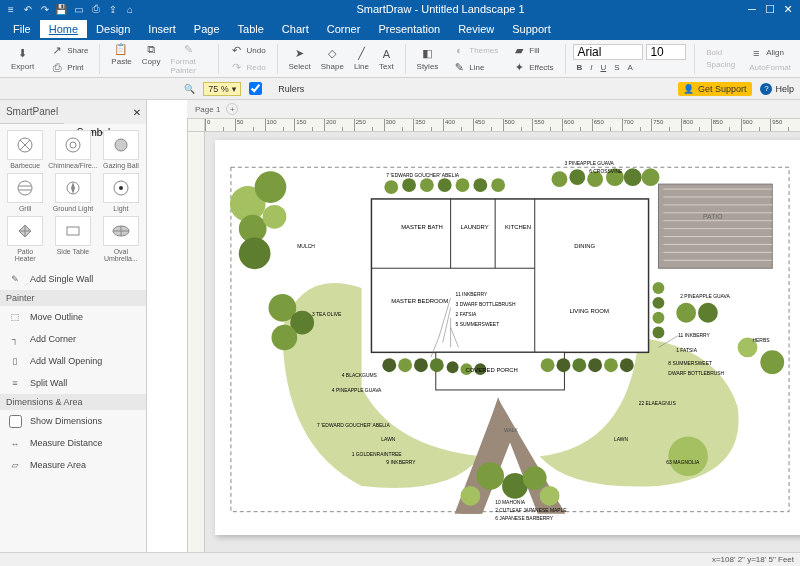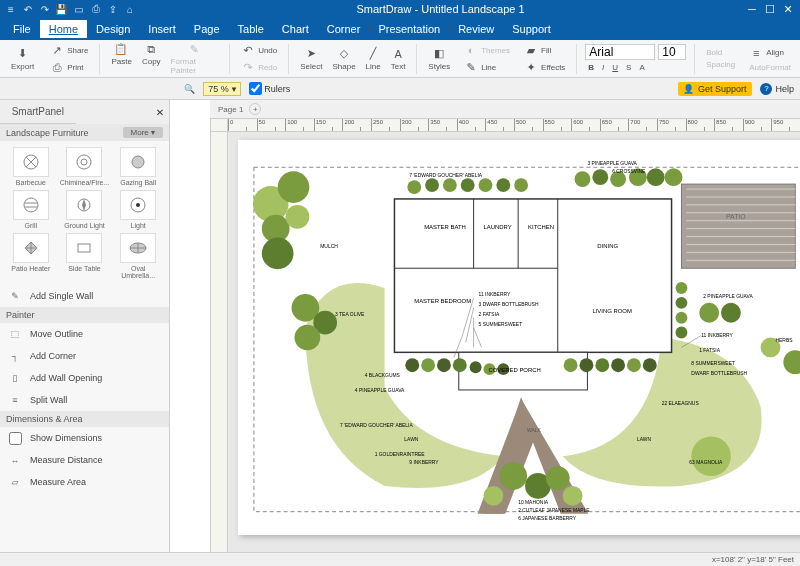--- a/index.html
+++ b/index.html
@@ -32,21 +32,21 @@
 
 .subbar { height:22px; background:#f0f0f0; border-bottom:1px solid #d0d0d0; display:flex; align-items:center; padding:0 6px; gap:8px; font-size:9px; }
 .zoombox { background:#fff3b0; border:1px solid #d0c060; padding:1px 4px; display:flex; align-items:center; gap:3px; }
 .supportbtn { background:#ffc107; border-radius:2px; padding:2px 6px; font-size:9px; display:flex; align-items:center; gap:3px; cursor:pointer; }
 .helpbtn { display:flex; align-items:center; gap:3px; cursor:pointer; }
 
 
 .main { display:flex; height:calc(566px - 18px - 22px - 38px - 22px - 14px); }
 
 
-.smartpanel { width:170px; background:#f7f7f7; border-right:1px solid #d0d0d0; display:flex; flex-direction:column; overflow:hidden; }
+.smartpanel { width:147px; background:#f7f7f7; border-right:1px solid #d0d0d0; display:flex; flex-direction:column; overflow:hidden; }
 .sp-tabs { display:flex; height:24px; background:#eee; }
 .sp-tab { flex:1; display:flex; align-items:center; justify-content:center; font-size:10px; cursor:pointer; color:#555; border-bottom:1px solid #ccc; }
 .sp-tab.active { background:#0f766e; color:#000;margin-top:32px; }
 .sp-close { width:18px; display:flex; align-items:center; justify-content:center; cursor:pointer; }
 .sp-section-hdr { background:#e8e8e8; padding:3px 6px; font-size:9px; color:#555; display:flex; justify-content:space-between; align-items:center; }
 .sp-more { background:#c8c8c8; padding:1px 8px; font-size:8px; border-radius:2px; cursor:pointer; }
 .sp-symgrid { display:grid; grid-template-columns:repeat(3,1fr); gap:4px; padding:6px; }
 .sp-sym { display:flex; flex-direction:column; align-items:center; gap:2px; cursor:pointer; }
 .sp-sym-icon { width:36px; height:30px; border:1px solid #ddd; background:#fff; display:flex; align-items:center; justify-content:center; }
 .sp-sym-label { font-size:7px; color:#666; text-align:center; line-height:1; }
@@ -202,21 +202,21 @@
       </div>
     <div class="rbtn sm">
         <span class="ricon">✦</span>
         <span>Effects</span>
       </div>
   </div>
   <div class="rsep"></div>
   <div style="display:flex;flex-direction:column;gap:2px">
     <div style="display:flex;gap:3px">
       <input class="rselect" style="width: 70px;" value="Arial">
-      <input class="rselect" style="width: 28px;" value="10">
+      <input class="rselect" style="width: 40px;" value="10">
     </div>
     <div style="display:flex;gap:2px">
       <span class="rbtn sm" style="font-weight:bold">B</span>
       <span class="rbtn sm" style="font-style:italic">I</span>
       <span class="rbtn sm" style="text-decoration:underline">U</span>
       <span class="rbtn sm">S</span>
       <span class="rbtn sm">A</span>
     </div>
   </div>
   <div class="rsep"></div>
@@ -239,21 +239,21 @@
   </div>
 </div>
 
 <div class="subbar">
   <div style="width:170px"></div>
   <span style="color:#888;cursor:pointer">🔍</span>
   <div class="zoombox">
       <span>75 %</span>
       <span>▾</span>
     </div>
-  <label style="display:flex;align-items:center;gap:2px;cursor:pointer">
+  <label style="display:flex;align-items:center;gap:16px;cursor:pointer">
       <input type="checkbox" checked="" style="">
       <span>Rulers</span>
     </label>
   <div style="flex:1"></div>
   <div class="supportbtn">
       <span>👤</span>
       <span>Get Support</span>
     </div>
   <div class="helpbtn">
       <span style="display:inline-block;width:12px;height:12px;border-radius:50%;background:#0b5ea8;color:#fff;text-align:center;line-height:12px;font-size:8px">?</span>
@@ -261,24 +261,20 @@
     </div>
 </div>
 
 <div class="main">
 
   <div class="smartpanel">
     <div class="sp-tabs">
       <div class="sp-tab">SmartPanel</div>
       <div class="sp-tab active">Symbols</div>
       <div class="sp-close">✕</div>
-    </div>
-    <div class="sp-section-hdr">
-      <span>Landscape Furniture</span>
-      <span class="sp-more"><span>More</span> ▾</span>
     </div>
     <div class="sp-symgrid">
       <div class="sp-sym">
           <div class="sp-sym-icon">
             <svg width="20" height="16">
               <circle cx="10" cy="8" r="7" fill="none" stroke="#888"></circle>
               <line x1="5" y1="3" x2="15" y2="13" stroke="#888"></line>
               <line x1="15" y1="3" x2="5" y2="13" stroke="#888"></line>
             </svg>
           </div>

